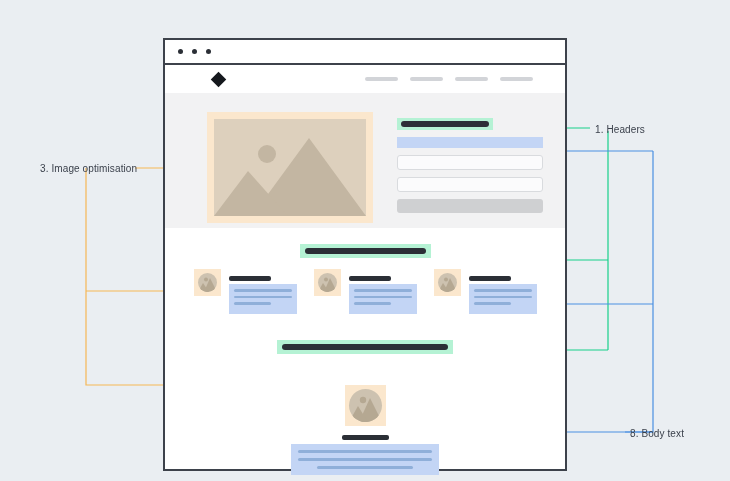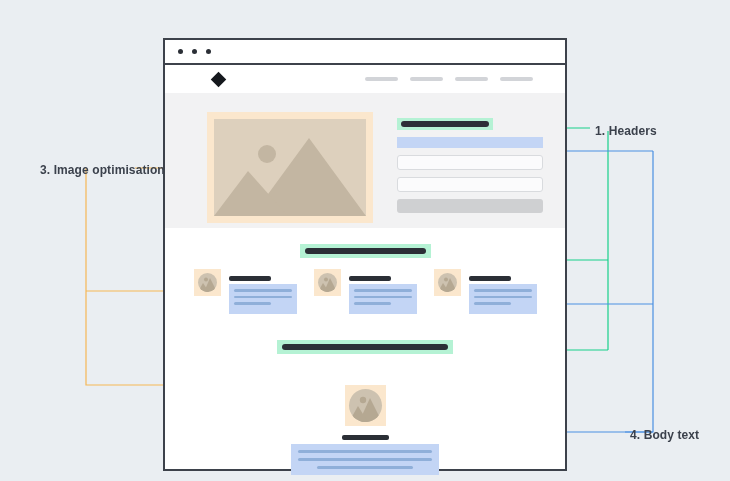--- a/index.html
+++ b/index.html
@@ -100,22 +100,22 @@
   .bottom{margin-top:31px;display:flex;flex-direction:column;align-items:center;}
   .thumb-lg{width:41px;height:41px;background:#fbe7cd;display:flex;align-items:center;justify-content:center;}
   .thumb-lg-circle{width:33px;height:33px;border-radius:50%;background:#cdc2b0;position:relative;overflow:hidden;}
   .bottom-head{width:47px;height:5px;border-radius:2px;background:#2b2f36;margin-top:9px;}
   .bottom-body{background:#c3d5f5;padding:6px 7px;margin-top:4px;width:148px;box-sizing:border-box;}
   .bottom-body .bar-body{height:3px;margin-bottom:5px;}
 
   
   .ann-label{
     position:absolute;
-    font-size:12px;
-    font-weight:bold;
+    font-size:10px;
+    font-weight:normal;
     color:#3b414c;
     letter-spacing:.1px;
     white-space:nowrap;
   }
   #lbl-image{left:40px;top:163px;}
   #lbl-headers{left:595px;top:124px;}
   #lbl-body{left:630px;top:428px;}
 </style>
 </head>
 <body>
@@ -150,21 +150,21 @@
       <path d="M653 304 H523"></path>
       <path d="M653 432 H449"></path>
     </g>
     <circle cx="531" cy="151" r="1.8" fill="#4a90e2"></circle>
     <circle cx="523" cy="304" r="1.8" fill="#4a90e2"></circle>
     <circle cx="449" cy="432" r="1.8" fill="#4a90e2"></circle>
   </svg>
 
   <div class="ann-label" id="lbl-image">3. Image optimisation</div>
   <div class="ann-label" id="lbl-headers">1. Headers</div>
-  <div class="ann-label" id="lbl-body">4. Body text</div>
+  <div class="ann-label" id="lbl-body">8. Body text</div>
 
   <div class="browser">
 
     <div class="titlebar">
       <span class="dot"></span>
       <span class="dot"></span>
       <span class="dot"></span>
     </div>
 
     <div class="navbar">

